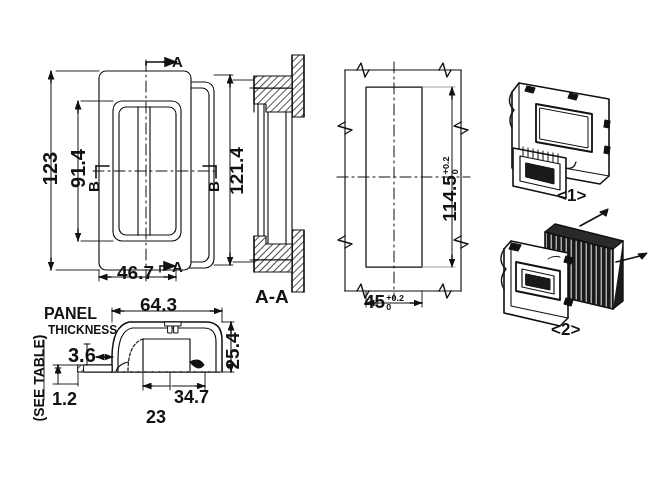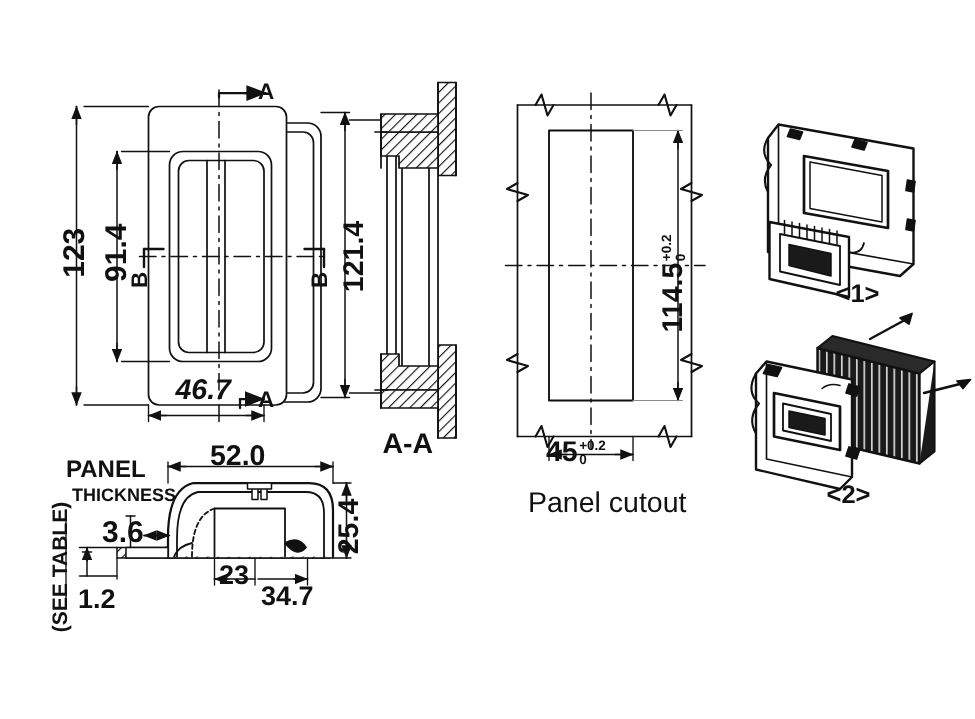--- a/index.html
+++ b/index.html
@@ -275,21 +275,21 @@
       <path d="M548 259 q5 -4 12 -2" fill="none" stroke="#111" stroke-width="1"></path>
     </g>
 
   </g>
 </svg>
 
 <div class="lbl vtxt" style="left:34px;top:157px;font-size:20px;transform:rotate(-90deg);">123</div>
 
 <div class="lbl vtxt" style="left:59px;top:157px;font-size:20px;transform:rotate(-90deg);">91.4</div>
 
-<div class="lbl" style="left:117px;top:250px;font-size:19px;font-style:italic;">46.7</div>
+<div class="lbl" style="left:117px;top:262px;font-size:19px;">46.7</div>
 
 <div class="lbl vtxt" style="left:213px;top:160px;font-size:19px;transform:rotate(-90deg);">121.4</div>
 
 <div class="lbl vtxt" style="left:88px;top:178px;font-size:15px;transform:rotate(-90deg);">B</div>
 
 <div class="lbl vtxt" style="left:208px;top:178px;font-size:15px;transform:rotate(-90deg);">B</div>
 
 <div class="lbl" style="left:172px;top:53px;font-size:15px;">A</div>
 
 <div class="lbl" style="left:172px;top:258px;font-size:15px;">A</div>
@@ -303,36 +303,35 @@
   </span>
 </div>
 
 <div class="lbl" style="left:364px;top:291px;font-size:19px;">
   <span>45</span><span style="display:inline-block;vertical-align:middle;font-size:9px;line-height:1.0;text-align:left;margin-left:1px;">
      <span style="display:block;">+0.2</span>
      <span style="display:block;">0</span>
   </span>
 </div>
 
-<div class="lbl" style="left:352px;top:325px;font-size:19px;font-weight:500;">Panel cutout</div>
 
 <div class="lbl" style="left:44px;top:305px;font-size:16px;">PANEL</div>
 <div class="lbl" style="left:48px;top:323px;font-size:12px;">THICKNESS</div>
 
 <div class="lbl vtxt" style="left:-4px;top:370px;font-size:14px;transform:rotate(-90deg);">(SEE TABLE)</div>
 
-<div class="lbl" style="left:140px;top:294px;font-size:19px;">52.0</div>
+<div class="lbl" style="left:140px;top:294px;font-size:19px;">64.3</div>
 
 <div class="lbl vtxt" style="left:215px;top:340px;font-size:19px;transform:rotate(-90deg);">25.4</div>
 
 <div class="lbl" style="left:68px;top:344px;font-size:20px;">3.6</div>
 
 <div class="lbl" style="left:52px;top:389px;font-size:18px;">1.2</div>
 
-<div class="lbl" style="left:146px;top:373px;font-size:18px;">23</div>
+<div class="lbl" style="left:146px;top:407px;font-size:18px;">23</div>
 
 <div class="lbl" style="left:174px;top:387px;font-size:18px;">34.7</div>
 
 <div class="lbl" style="left:557px;top:186px;font-size:17px;">&lt;1&gt;</div>
 
 <div class="lbl" style="left:551px;top:320px;font-size:17px;">&lt;2&gt;</div>
 
 </div>
 
 </body></html>

